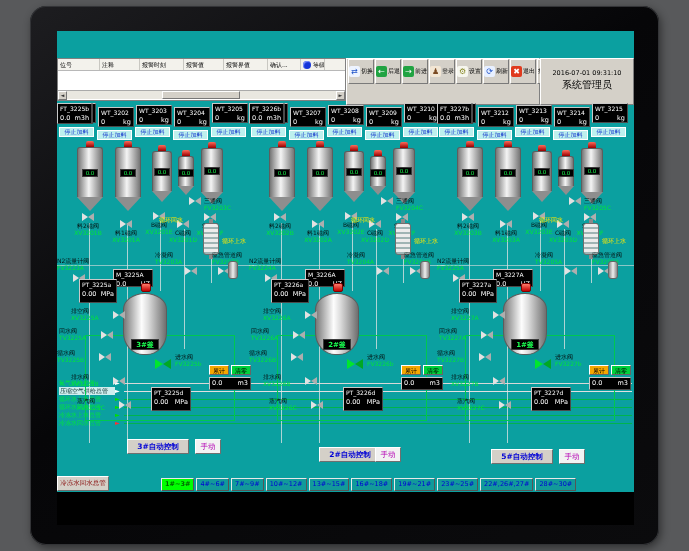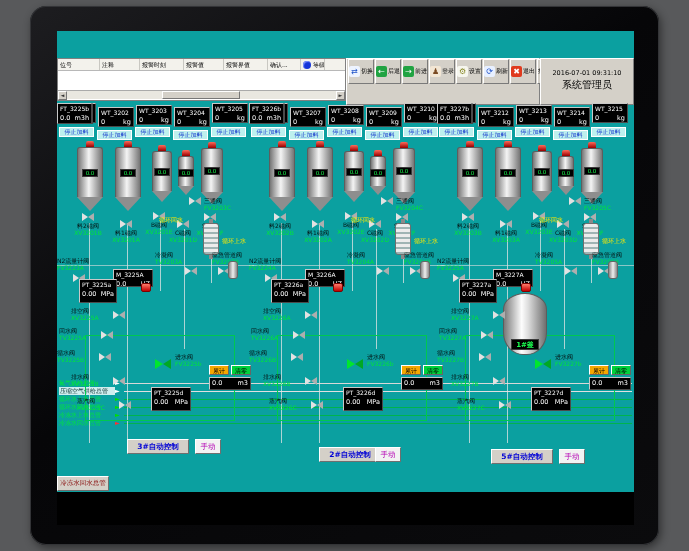--- a/index.html
+++ b/index.html
@@ -438,20 +438,23 @@
 
             <div class="ibox pump">
               <div class="t">M_3225A</div>
               <div class="r">
                 <span>0.0</span>
                 <span>HZ</span>
               </div>
             </div>
 
             <div class="beacon"></div>
+            <div class="reactor">
+              <div class="reactor-lcd">3#釜</div>
+            </div>
 
             <div class="ibox pleft">
               <div class="t">PT_3225a</div>
               <div class="r">
                 <span>0.00</span>
                 <span>MPa</span>
               </div>
             </div>
 
             <div class="stacknear">
@@ -726,20 +729,23 @@
 
             <div class="ibox pump">
               <div class="t">M_3226A</div>
               <div class="r">
                 <span>0.0</span>
                 <span>HZ</span>
               </div>
             </div>
 
             <div class="beacon"></div>
+            <div class="reactor">
+              <div class="reactor-lcd">2#釜</div>
+            </div>
 
             <div class="ibox pleft">
               <div class="t">PT_3226a</div>
               <div class="r">
                 <span>0.00</span>
                 <span>MPa</span>
               </div>
             </div>
 
             <div class="stacknear">
@@ -1129,17 +1135,30 @@
                 <span>MPa</span>
               </div>
             </div>
 
             <button class="auto">5#自动控制</button>
             <button class="manual">手动</button>
           </div>
           </div>
 
         <button class="sound-ack">冷冻水回水总管</button>
+        <div class="pages">
+
+        <button class="page-btn" data-selected="true">1#~3#</button>
+            <button class="page-btn" data-selected="false">4#~6#</button>
+            <button class="page-btn" data-selected="false">7#~9#</button>
+            <button class="page-btn" data-selected="false">10#~12#</button>
+            <button class="page-btn" data-selected="false">13#~15#</button>
+            <button class="page-btn" data-selected="false">16#~18#</button>
+            <button class="page-btn" data-selected="false">19#~21#</button>
+            <button class="page-btn" data-selected="false">23#~25#</button>
+            <button class="page-btn" data-selected="false">22#,26#,27#</button>
+            <button class="page-btn" data-selected="false">28#~30#</button>
+          </div>
 
       </div>
     </div>
   </div>
 </div>
 
 </body></html>

